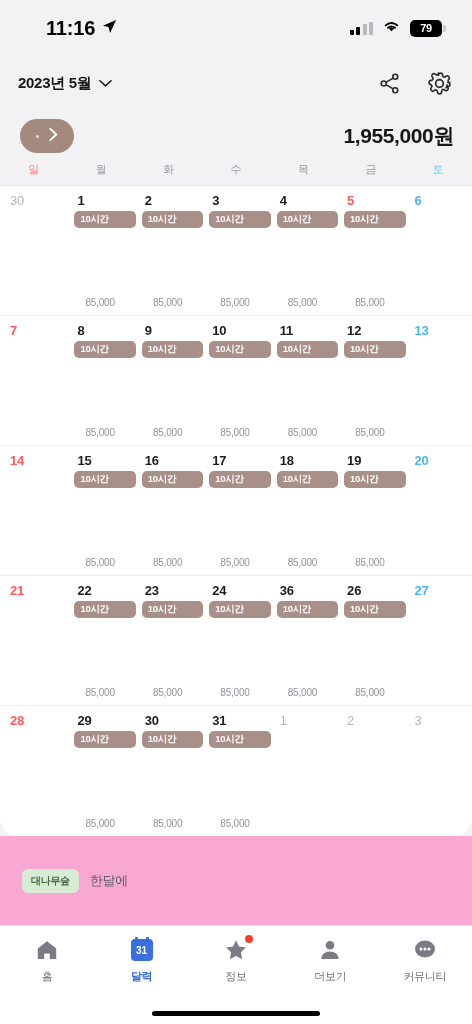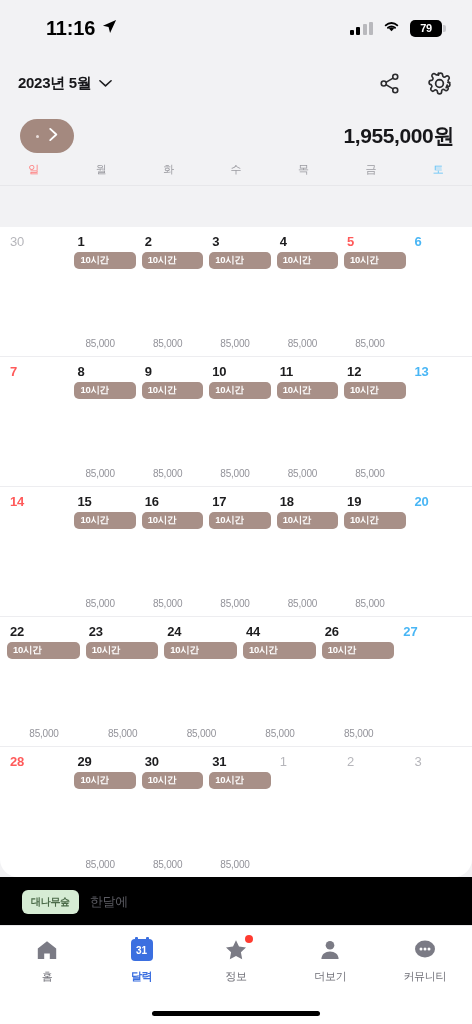--- a/index.html
+++ b/index.html
@@ -41,34 +41,34 @@
   .pill .dot { width:3px; height:3px; border-radius:50%; background:#e9dedb; }
   .total { font-size:21px; font-weight:bold; color:#17171a; letter-spacing:-0.4px; }
 
   
   .weekdays { flex:0 0 24px; display:flex; align-items:flex-start; border-bottom:1px solid #e7e7ea; background:#f2f2f4; }
   .weekdays div { flex:1; text-align:center; font-size:11px; color:#9a9aa0; letter-spacing:-0.2px; }
   .weekdays div.sun { color:#ff7b7b; }
   .weekdays div.sat { color:#5ec2f7; }
 
   
-  .cal-wrap { flex:0 0 auto; background:#fff; border-radius:0 0 18px 18px; overflow:hidden;margin-top:41px; }
+  .cal-wrap { flex:0 0 auto; background:#fff; border-radius:0 0 18px 18px; overflow:hidden; }
   .week { display:flex; height:130px; border-bottom:1px solid #ededf0; position:relative; }
   .week:last-child { border-bottom:none; }
   .day { flex:1; position:relative; padding-top:7px; }
   .daynum { font-size:13px; font-weight:bold; color:#1d1d1f; padding-left:10px; letter-spacing:-0.2px; }
   .day.sun .daynum { color:#ff5a5a; }
   .day.sat .daynum { color:#49b6f5; }
   .day.out .daynum { color:#b6b6bb; font-weight:normal; }
   .chip { position:absolute; left:7px; right:-1px; top:25px; height:17px; background:#a89088; border-radius:5px; display:flex; align-items:center; padding-left:6px; z-index:2; }
   .chip span { font-size:9.5px; color:#fff; font-weight:bold; letter-spacing:-0.3px; white-space:nowrap; }
   .amount { position:absolute; bottom:7px; right:20px; font-size:10px; color:#93939a; letter-spacing:-0.2px; }
 
   
-  .notice { flex:1 1 auto; display:flex; align-items:center; gap:11px; padding:0 22px; background:#000000; }
+  .notice { flex:1 1 auto; display:flex; align-items:center; gap:11px; padding:0 22px; background:#f9a8d4; }
   .badge-green { background:#d6ecd4; color:#4b6b49; font-size:10px; font-weight:bold; padding:5px 9px; border-radius:6px; letter-spacing:-0.3px; }
   .notice-text { font-size:13px; color:#5c5c63; letter-spacing:-0.3px; }
 
   
   .tabbar { flex:0 0 76px; background:#fff; display:flex; align-items:flex-start; padding-top:12px; box-shadow:0 -1px 0 #e9e9ec; }
   .tab { flex:1; display:flex; flex-direction:column; align-items:center; gap:7px; cursor:pointer; position:relative; }
   .tab-label { font-size:11px; color:#6e6e76; letter-spacing:-0.3px; }
   .tab.active .tab-label { color:#3b6fe0; font-weight:bold; }
   .cal-icon { width:22px; height:22px; background:#3b6fe0; border-radius:4px; display:flex; align-items:center; justify-content:center; position:relative; }
   .cal-icon:before { content:""; position:absolute; top:-2px; left:4px; width:3px; height:4px; background:#3b6fe0; border-radius:1px; }
@@ -289,20 +289,23 @@
           <div class="chip">
             <span>10시간</span>
           </div>
           <div class="amount">85,000</div>
         </div>
         <div class="day sat">
           <div class="daynum">20</div>
         </div>
       </div>
       <div class="week">
+        <div class="day sun">
+          <div class="daynum">21</div>
+        </div>
         <div class="day">
           <div class="daynum">22</div>
           <div class="chip">
             <span>10시간</span>
           </div>
           <div class="amount">85,000</div>
         </div>
         <div class="day">
           <div class="daynum">23</div>
           <div class="chip">
@@ -311,21 +314,21 @@
           <div class="amount">85,000</div>
         </div>
         <div class="day">
           <div class="daynum">24</div>
           <div class="chip">
             <span>10시간</span>
           </div>
           <div class="amount">85,000</div>
         </div>
         <div class="day">
-          <div class="daynum">44</div>
+          <div class="daynum">36</div>
           <div class="chip">
             <span>10시간</span>
           </div>
           <div class="amount">85,000</div>
         </div>
         <div class="day">
           <div class="daynum">26</div>
           <div class="chip">
             <span>10시간</span>
           </div>

